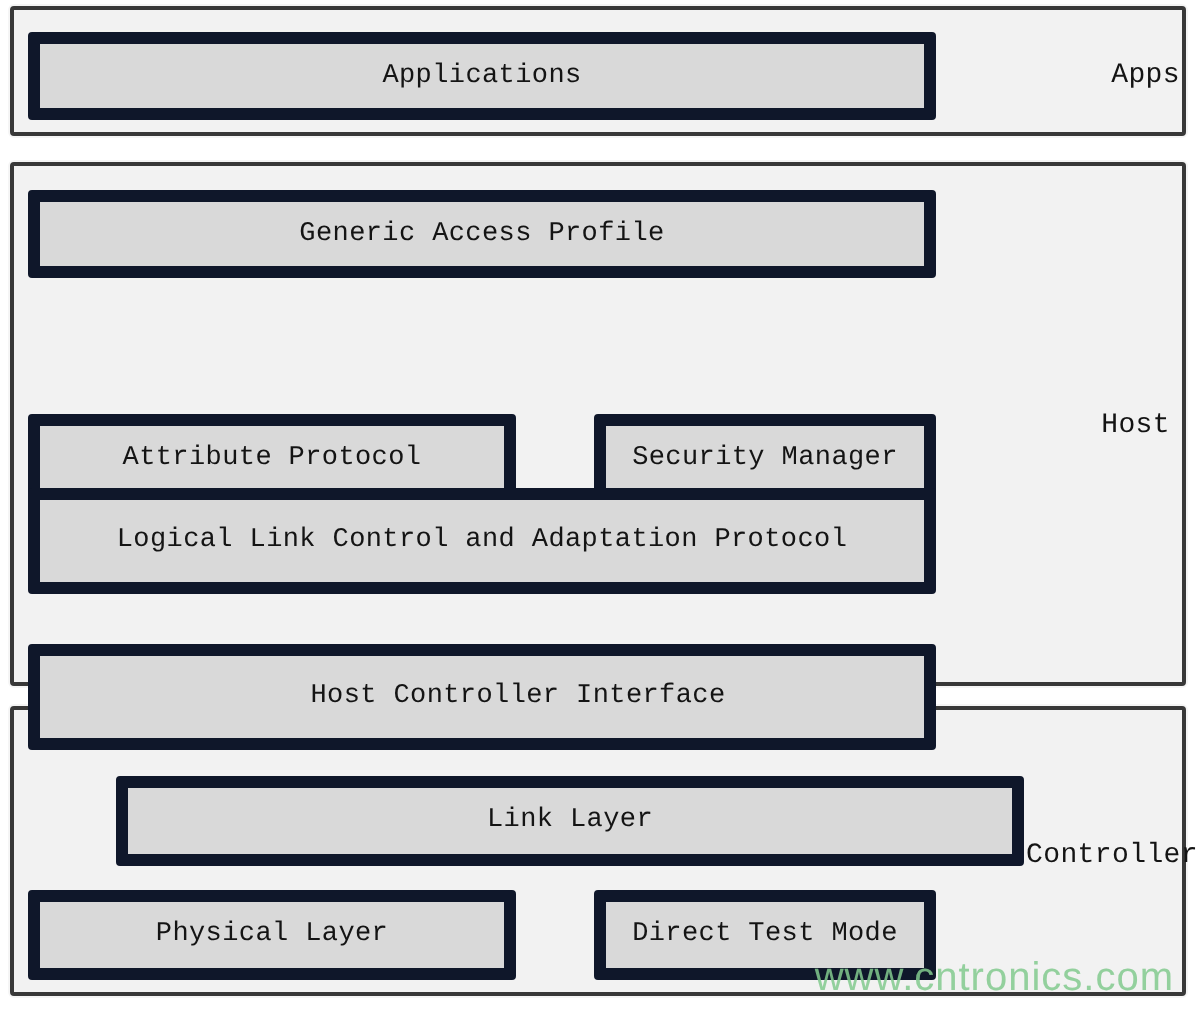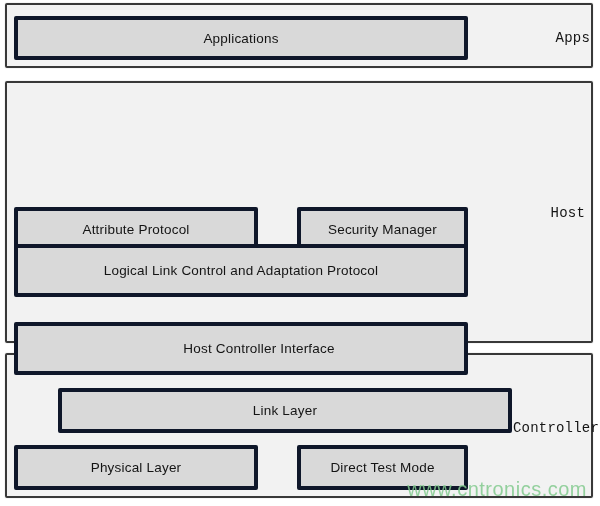--- a/index.html
+++ b/index.html
@@ -19,30 +19,31 @@
     position: absolute;
     background: #f2f2f2;
     border: 2px solid #383838;
     border-radius: 2px;
     box-sizing: border-box;
     box-shadow: 0 0 0 1px rgba(0,0,0,0.04);
   }
   .box {
     position: absolute;
     background: #d9d9d9;
-    border: 4px solid #0f172a;
+    border: 6px solid #0f172a;
     border-radius: 2px;
     box-sizing: border-box;
     display: flex;
     align-items: center;
     justify-content: center;
     font-size: 13.5px;
     color: #141414;
     text-align: center;
     letter-spacing: 0.2px;
+    font-family: Liberation Mono, monospace;
   }
   .side-label {
     position: absolute;
     font-size: 14px;
     color: #141414;
     text-align: right;
     letter-spacing: 0.2px;
     font-family: Liberation Mono, monospace;
   }
   .hci-overlap {
@@ -69,20 +70,21 @@
   <div class="side-label" style="left:535px; top:30px; width:55px;">Apps</div>
 
   <div class="section" style="left:5px; top:81px; width:588px; height:262px;"></div>
   <div class="side-label" style="left:535px; top:205px; width:50px;">Host</div>
 
   <div class="section" style="left:5px; top:353px; width:588px; height:145px;"></div>
   <div class="side-label" style="left:513px; top:420px; width:77px;">Controller</div>
 
   <div class="box" style="left:14px; top:16px; width:454px; height:44px;">Applications</div>
 
+  <div class="box" style="left:14px; top:95px; width:454px; height:44px;">Generic Access Profile</div>
 
 
   <div class="box" style="left:14px; top:207px; width:244px; height:44px;">Attribute Protocol</div>
 
   <div class="box" style="left:297px; top:207px; width:171px; height:44px;">Security Manager</div>
 
   <div class="box" style="left:14px; top:244px; width:454px; height:53px;">Logical Link Control and Adaptation Protocol</div>
 
   <div class="box hci-overlap" style="left:14px; top:322px; width:454px; height:53px;">Host Controller Interface</div>
 

